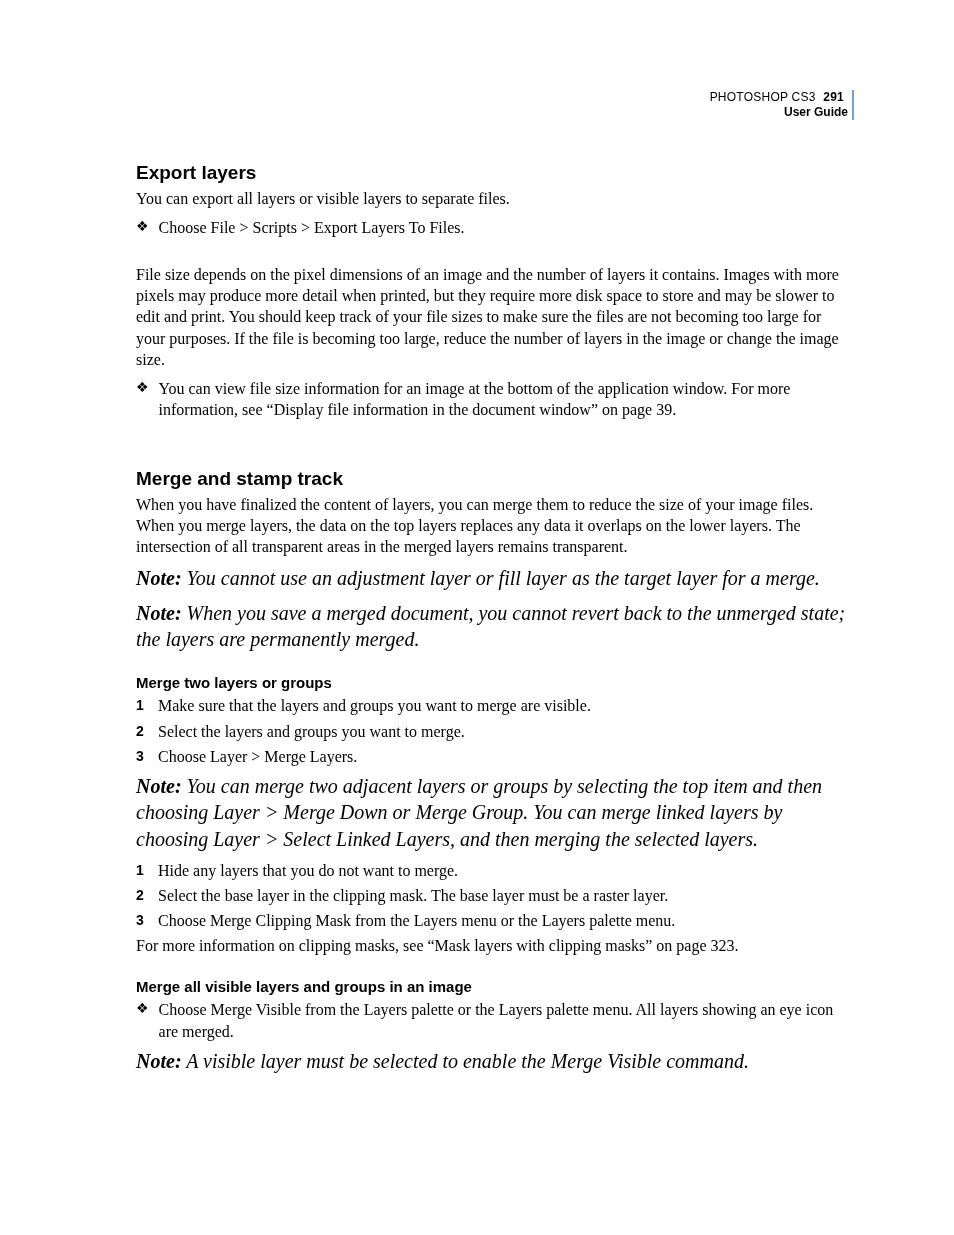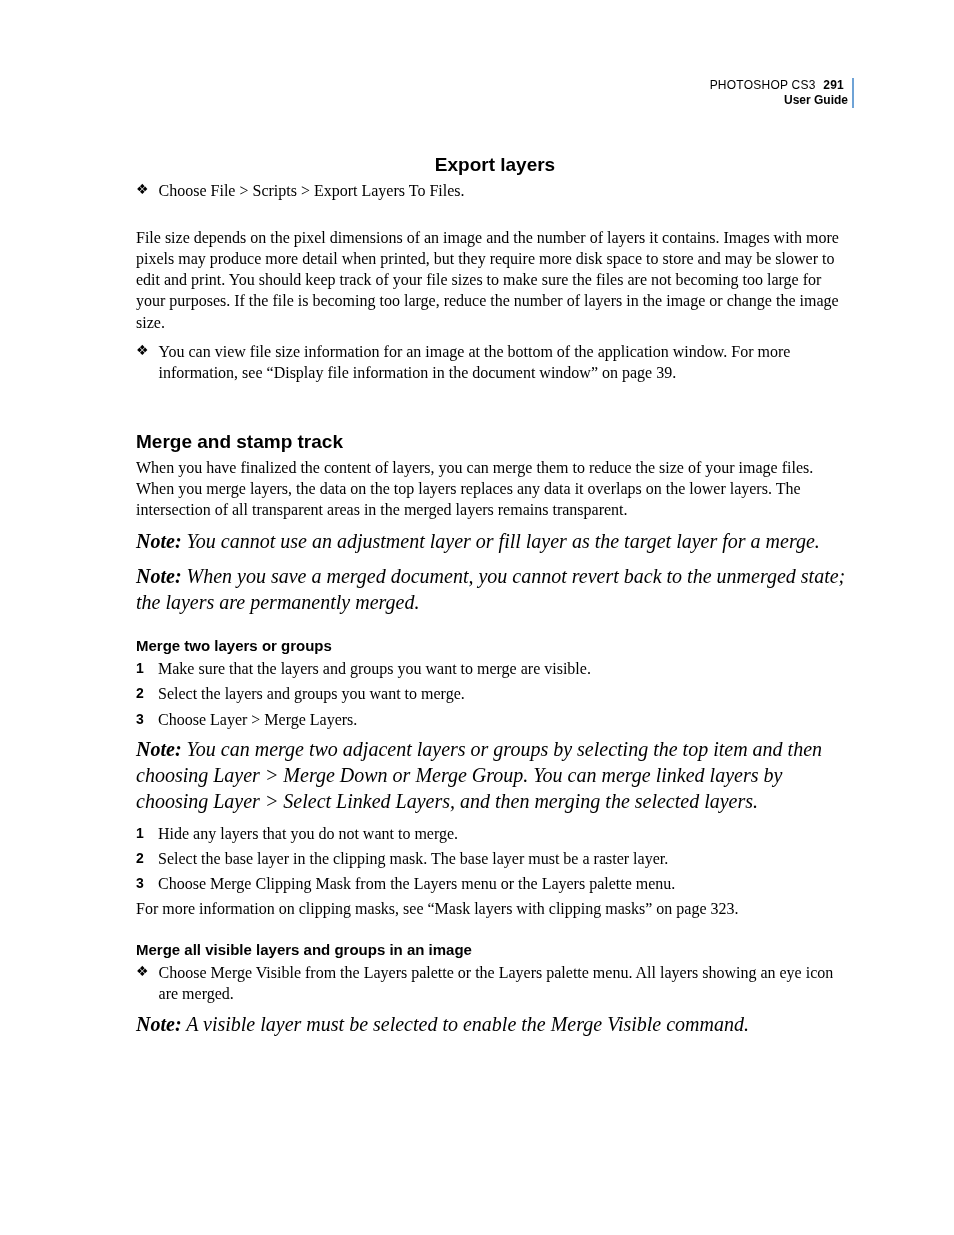--- a/index.html
+++ b/index.html
@@ -12,21 +12,21 @@
   }
   .page {
     width: 954px;
     height: 1235px;
     box-sizing: border-box;
     padding: 78px 100px 60px 136px;
     position: relative;
   }
   .running-head {
     position: absolute;
-    top: 78px;
+    top: 90px;
     right: 100px;
     text-align: right;
     font-family: "Myriad Pro", "Segoe UI", Arial, sans-serif;
     font-size: 12px;
     line-height: 1.25;
     color: #000;
   }
   .running-head .line1 {
     letter-spacing: .02em;
     padding-right: 8px;
@@ -42,21 +42,21 @@
     display: inline-block;
   }
   .content { padding-top: 68px; }
   h2.section {
     font-family: "Myriad Pro", "Segoe UI", Arial, sans-serif;
     font-weight: 700;
     font-size: 19px;
     margin: 26px 0 4px 0;
     letter-spacing: 0;
   }
-  h2.section.first { margin-top: 8px; text-align: center; }
+  h2.section.first { margin-top: 16px; }
   p.body {
     font-size: 16px;
     line-height: 1.32;
     margin: 4px 0 8px 0;
     text-align: left;
   }
   p.note {
     font-size: 20px;
     line-height: 1.32;
     margin: 6px 0 8px 0;
@@ -98,20 +98,21 @@
     <div class="line1">
       <span class="label">PHOTOSHOP CS3</span>
       <span class="pageno">291</span>
     </div><br>
     <div class="line2">User Guide</div>
   </div>
 
   <div class="content">
 
     <h2 class="section first">Export layers</h2>
+    <p class="body">You can export all layers or visible layers to separate files.</p>
     <div class="bullet-row">
       <span class="mark">❖</span>
       <span class="txt">Choose File &gt; Scripts &gt; Export Layers To Files.</span>
     </div>
 
     <div class="spacer-md"></div>
 
     <p class="body">File size depends on the pixel dimensions of an image and the number of layers it contains. Images with more pixels may produce more detail when printed, but they require more disk space to store and may be slower to edit and print. You should keep track of your file sizes to make sure the files are not becoming too large for your purposes. If the file is becoming too large, reduce the number of layers in the image or change the image size.</p>
     <div class="bullet-row">
       <span class="mark">❖</span>

